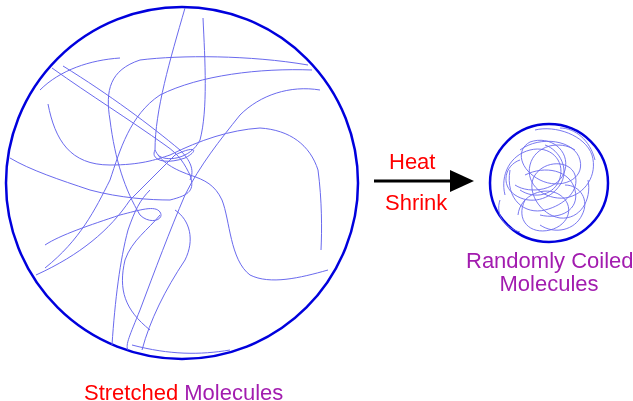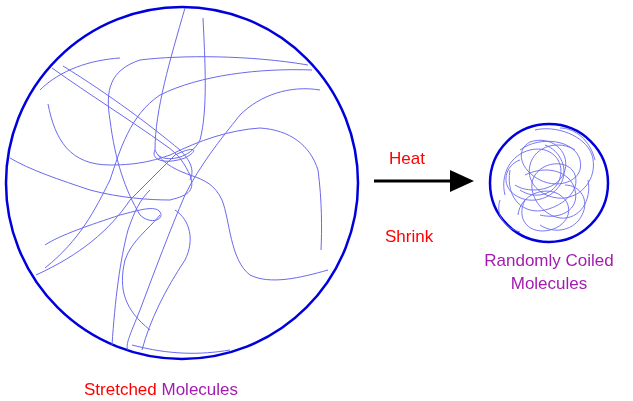--- a/index.html
+++ b/index.html
@@ -1,23 +1,23 @@
 <!DOCTYPE html>
 <html><head>
 <meta charset="utf-8">
 <style>
   html, body { margin:0; padding:0; background:#ffffff; }
   body { width:633px; height:401px; position:relative; overflow:hidden; font-family:"Liberation Sans", sans-serif; }
   svg { position:absolute; left:0; top:0; }
-  .lbl { position:absolute; font-size:17px; white-space:nowrap; }
+  .lbl { position:absolute; font-size:22px; white-space:nowrap; }
   .red { color:#ff0000; }
   .blue { color:#a21caf; }
   #lbl-stretched { left:84px; top:380px; }
   #lbl-heat { left:389px; top:149px; }
-  #lbl-shrink { left:385px; top:190px;margin-top:37px; }
+  #lbl-shrink { left:385px; top:190px; }
   #lbl-coiled { left:466px; top:249px; text-align:center; width:166px; line-height:23px; }
 </style>
 </head>
 <body>
 
 <svg width="633" height="401" viewBox="0 0 633 401">
 
   <g>
     <circle cx="182" cy="183" r="176" fill="none" stroke="#0000dd" stroke-width="2.5"></circle>
     <g fill="none" stroke="#6a6aee" stroke-width="1">

